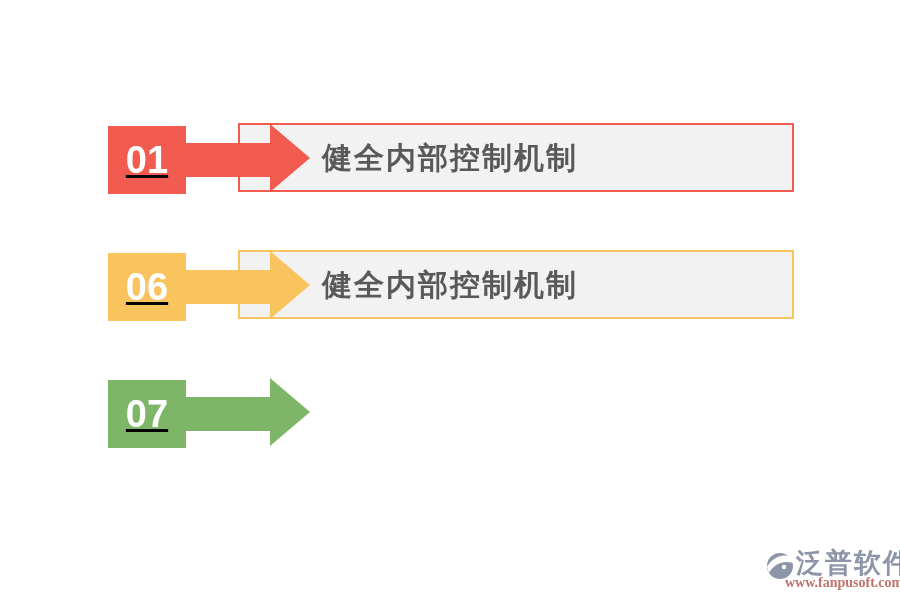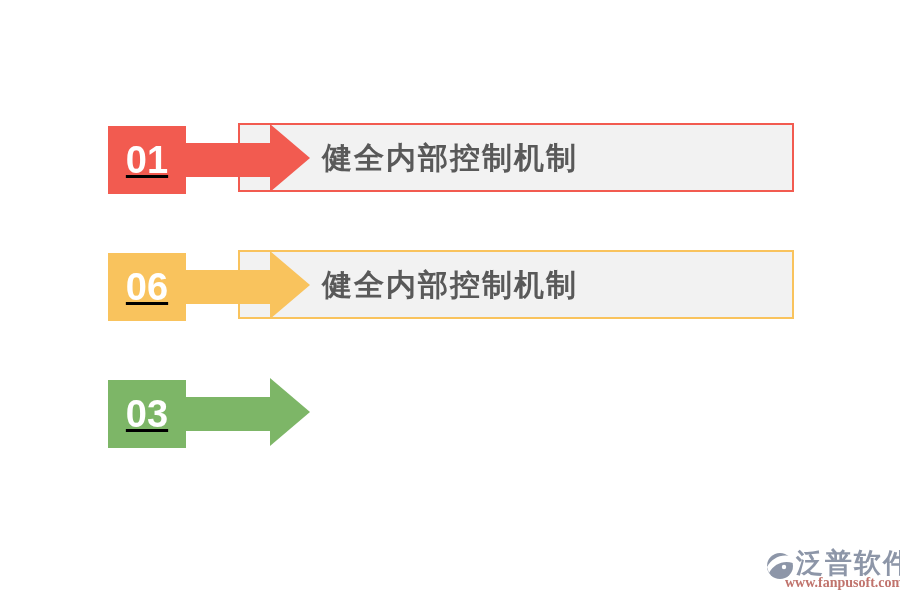--- a/index.html
+++ b/index.html
@@ -108,21 +108,21 @@
     </div>
     <div class="numbox">
       <span>06</span>
     </div>
     <div class="arrow-tail"></div>
     <div class="arrow-head"></div>
   </div>
 
   <div class="row row2" style="--accent: #7db667;">
     <div class="numbox">
-      <span>03</span>
+      <span>07</span>
     </div>
     <div class="arrow-tail"></div>
     <div class="arrow-head"></div>
   </div>
 
   <div class="watermark">
     <svg class="wm-logo" width="28" height="30" viewBox="0 0 28 30" aria-hidden="true">
       <circle cx="14" cy="16" r="13" fill="#8d96a8"></circle>
       <path d="M1 17 C6 8 16 3 27 7 L27 13 C17 10 8 14 3 23 Z" fill="#ffffff"></path>
       <circle cx="18" cy="17" r="2.2" fill="#ffffff"></circle>

